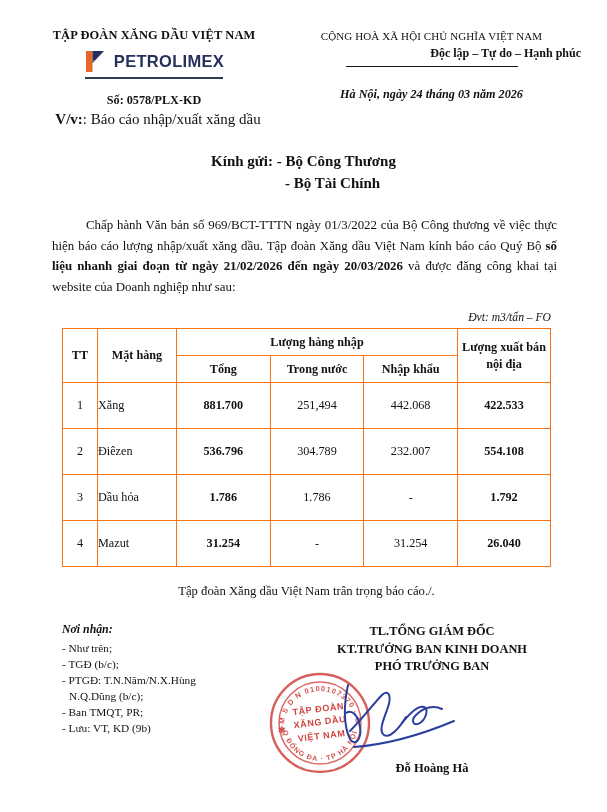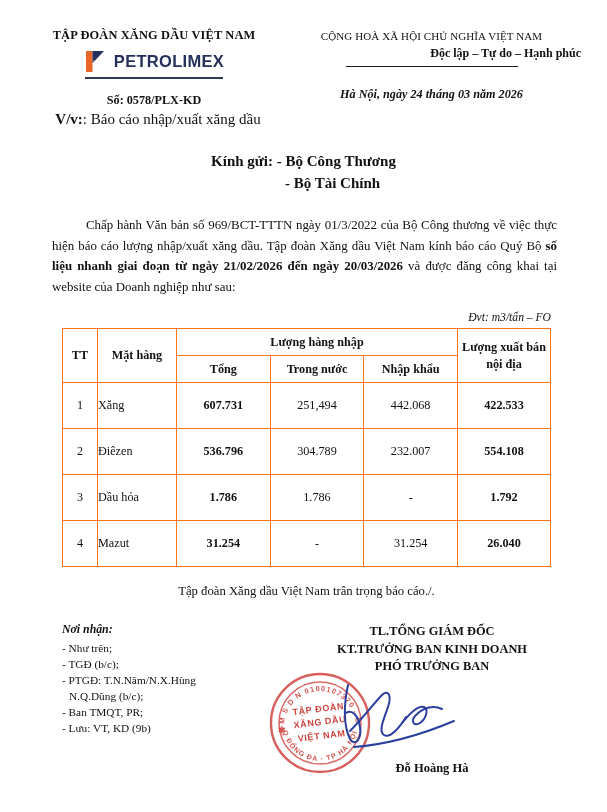--- a/index.html
+++ b/index.html
@@ -316,21 +316,21 @@
         <tr>
           <th class="th-sub">Tổng</th>
           <th class="th-sub sub-normal">Trong nước</th>
           <th class="th-sub sub-normal">Nhập khẩu</th>
         </tr>
       </thead>
       <tbody>
         <tr>
           <td class="c-tt">1</td>
           <td class="c-item">Xăng</td>
-          <td class="c-num c-bold">607.731</td>
+          <td class="c-num c-bold">881.700</td>
           <td class="c-num">251,494</td>
           <td class="c-num">442.068</td>
           <td class="c-num c-bold">422.533</td>
         </tr>
         <tr>
           <td class="c-tt">2</td>
           <td class="c-item">Điêzen</td>
           <td class="c-num c-bold">536.796</td>
           <td class="c-num">304.789</td>
           <td class="c-num">232.007</td>

